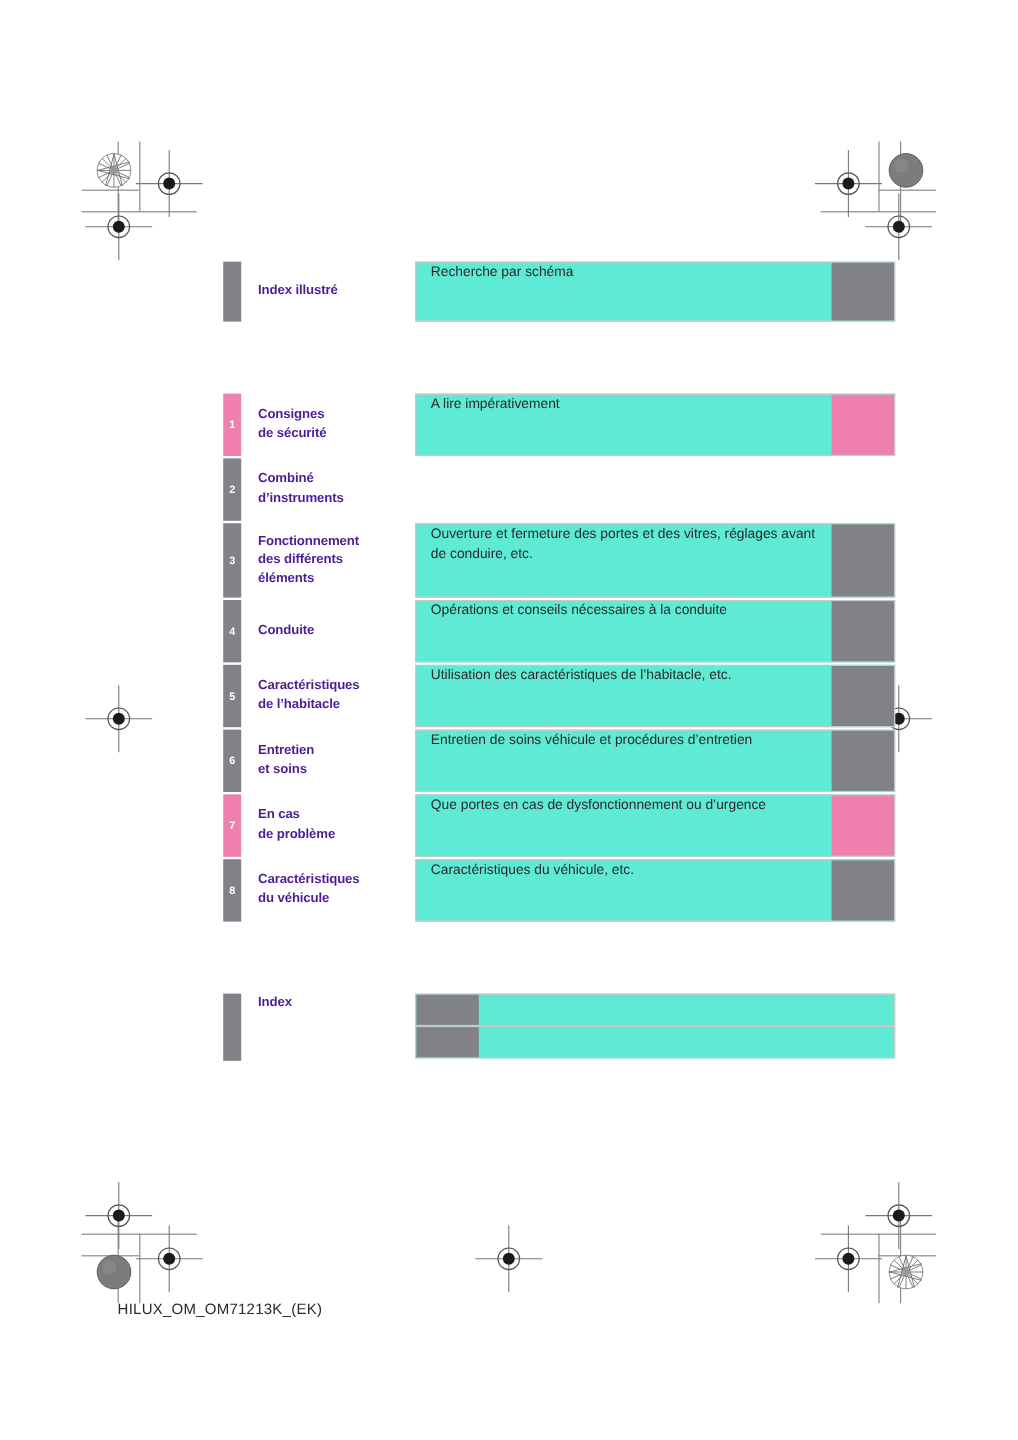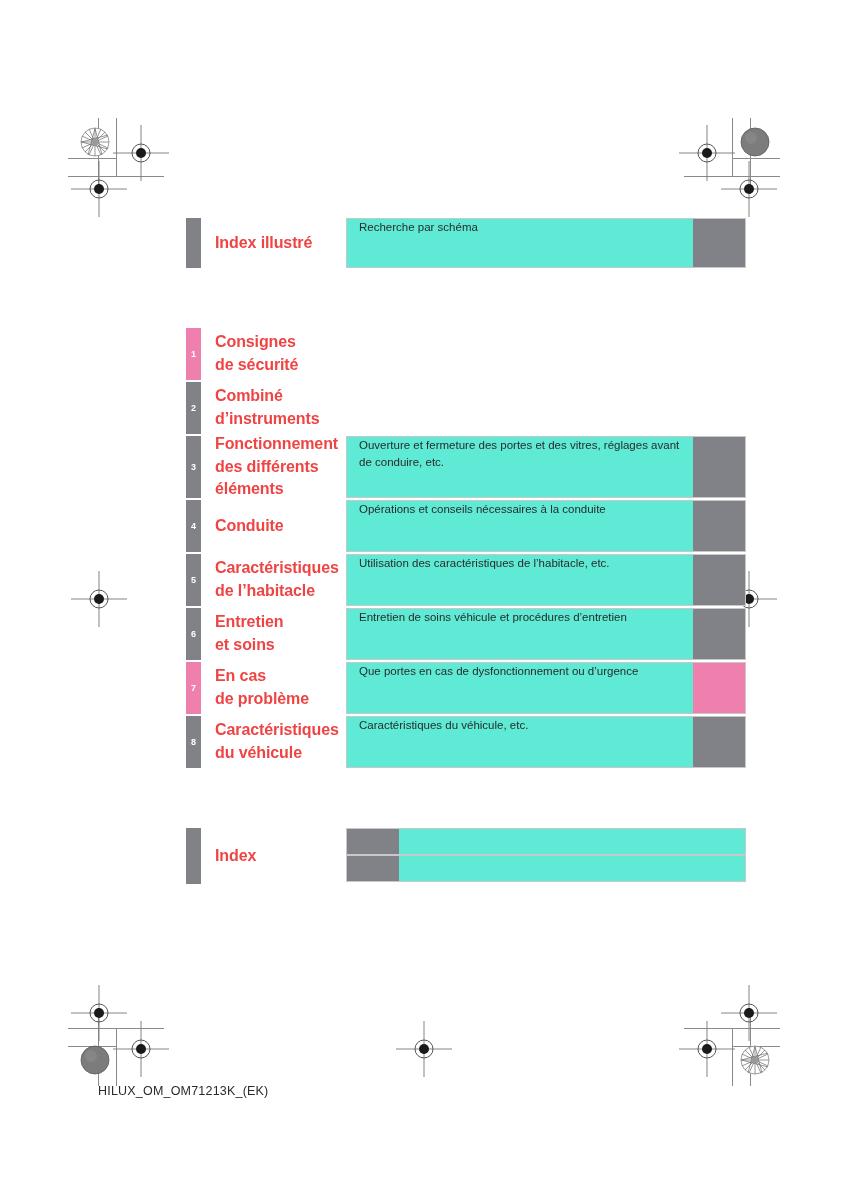--- a/index.html
+++ b/index.html
@@ -79,24 +79,24 @@
     display: flex;
     align-items: center;
     justify-content: center;
     flex: 0 0 15px;
   }
   .numtab.pink { background: #ef80ae; }
   .numtab.blank { color: transparent; }
 
   .title {
     padding-left: 14px;
-    font-size: 16px;
+    font-size: 11px;
     font-weight: bold;
     line-height: 1.42;
-    color: #ef4444;
+    color: #4c1d95;
     letter-spacing: -0.1px;
   }
 
   .descwrap {
     flex: 1 1 auto;
     display: flex;
     align-items: flex-start;
     border: 1px solid #c8c8c8;
     background: #5eead4;
     box-sizing: border-box;
@@ -123,21 +123,21 @@
   .h-1       { height: 52px; }
   .h-2       { height: 52px; }
   .h-3       { height: 62px; }
   .h-4       { height: 52px; }
   .h-5       { height: 52px; }
   .h-6       { height: 52px; }
   .h-7       { height: 52px; }
   .h-8       { height: 52px; }
   .h-idx     { height: 27px; }
 
-  .index-group .tabcol { align-items: center; }
+  .index-group .tabcol { align-items: flex-start; }
   .index-group .indexbar {
     width: 15px; flex: 0 0 15px;
     background: #808287;
     align-self: stretch;
   }
   .index-rows { flex: 1 1 auto; display: flex; flex-direction: column; }
   .index-rows .row { margin-bottom: 0; }
 </style>
 </head>
 <body>
@@ -327,20 +327,24 @@
   <div class="group" style="top:328px;">
 
     <div class="row h-1">
       <div class="tabcol">
         <div class="numtab pink">1</div>
         <div class="title">
           <span>Consignes</span><br>
           <span>de sécurité</span>
         </div>
       </div>
+      <div class="descwrap">
+        <div class="desc">A lire impérativement</div>
+        <div class="edgetab pink"></div>
+      </div>
     </div>
 
     <div class="row h-2">
       <div class="tabcol">
         <div class="numtab">2</div>
         <div class="title">
           <span>Combiné</span><br>
           <span>d’instruments</span>
         </div>
       </div>

